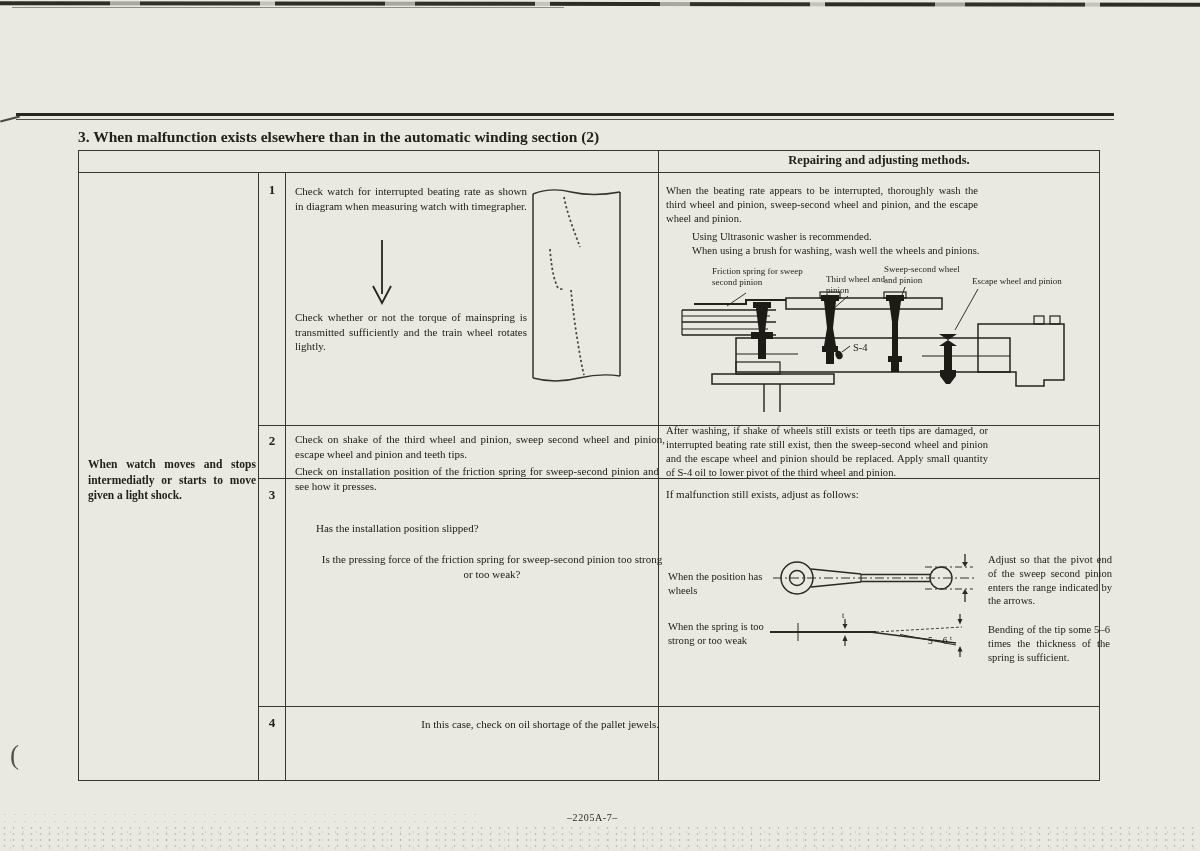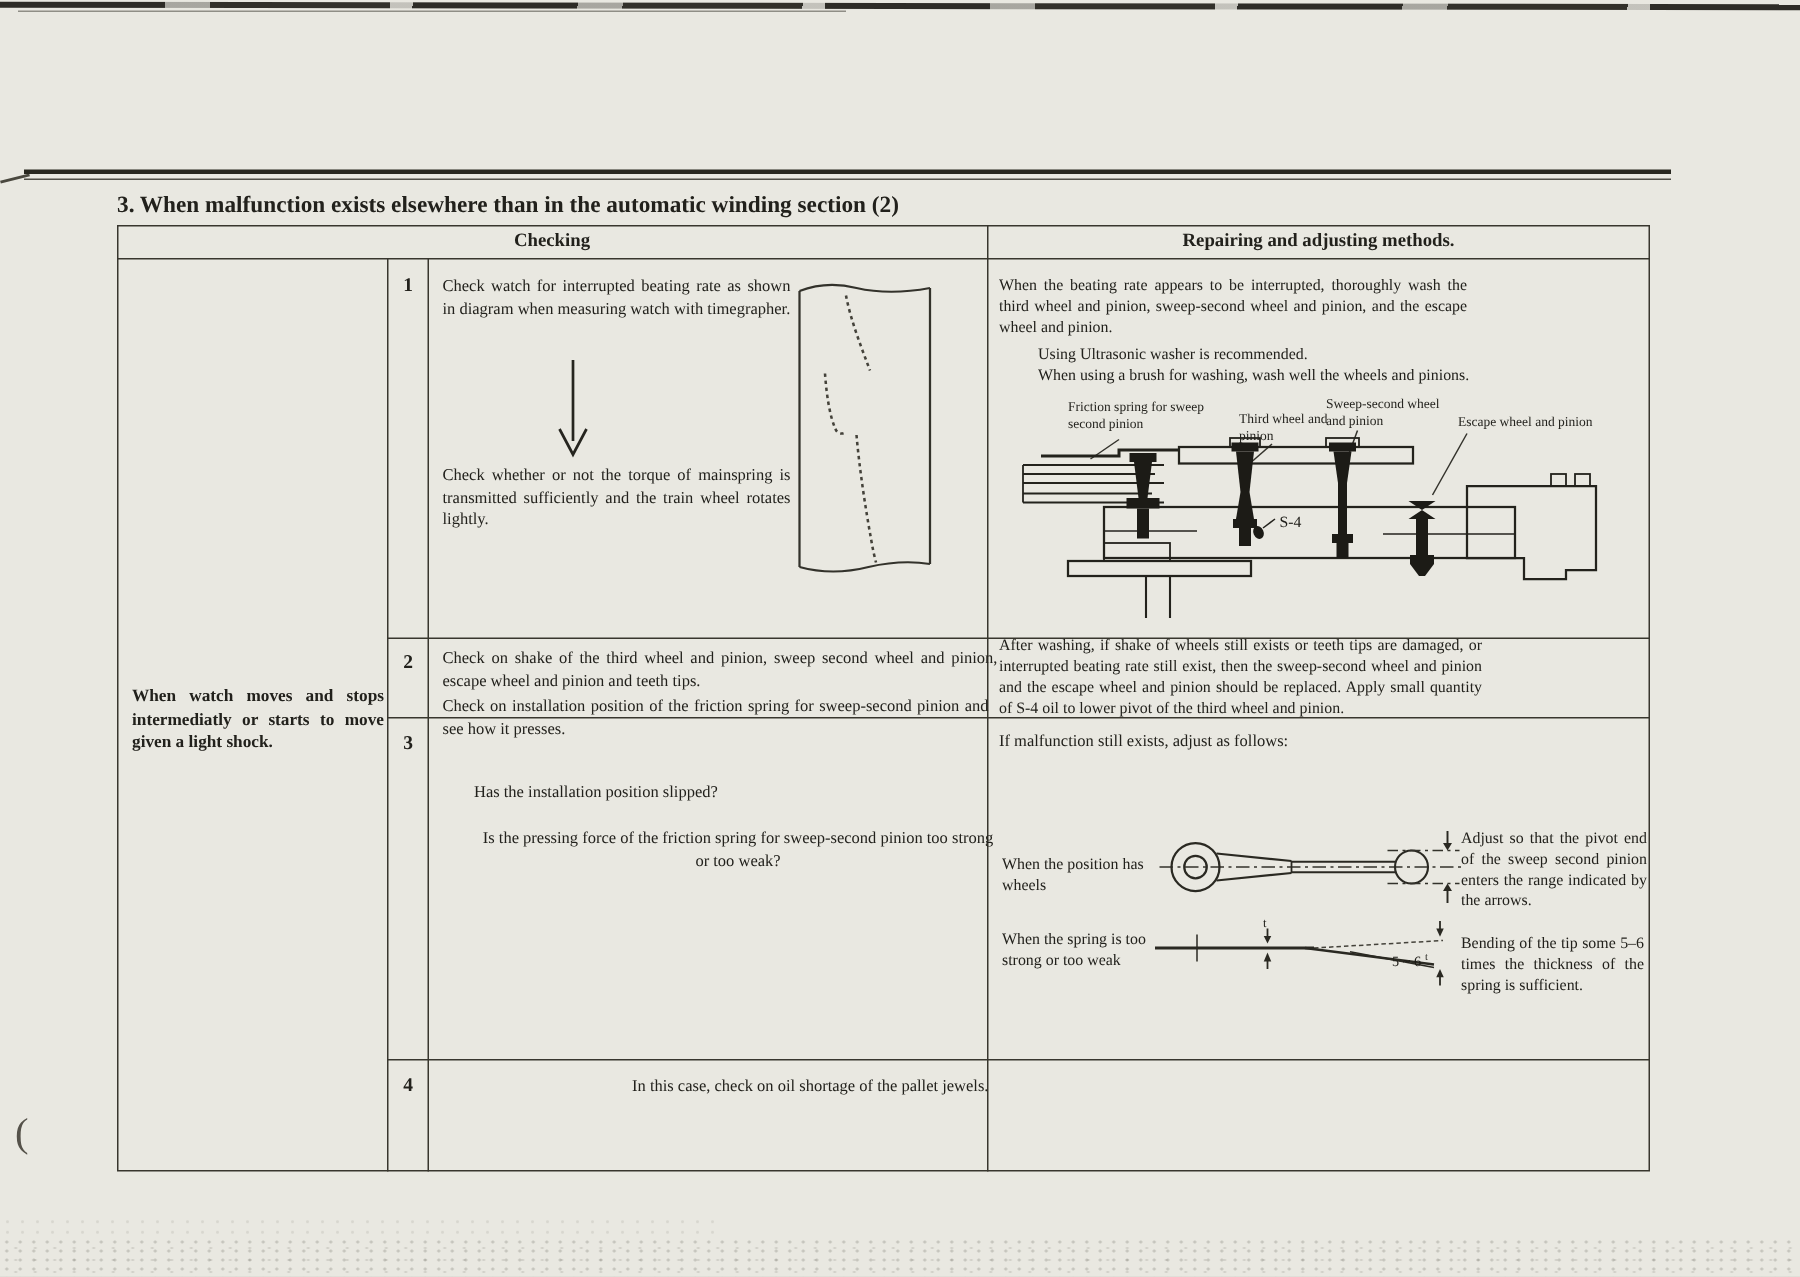--- a/index.html
+++ b/index.html
@@ -68,21 +68,21 @@
   .rownum{position:absolute;font-weight:bold;font-size:13px;width:24px;text-align:center;}
   .txt{position:absolute;font-size:11px;line-height:1.33;text-align:justify;}
   .txt-r{position:absolute;font-size:10.6px;line-height:1.33;text-align:justify;}
   .note{position:absolute;font-size:10.6px;white-space:nowrap;}
   .symptom{
     position:absolute;left:88px;top:457px;width:168px;
     font-size:11.5px;font-weight:bold;line-height:1.35;text-align:justify;
   }
   .dlabel{position:absolute;font-size:9px;line-height:1.22;color:#262520;}
   .case-label{position:absolute;font-size:10.6px;line-height:1.35;}
-  .case-note{position:absolute;font-size:10.6px;line-height:1.3;text-align:justify;}
+  .case-note{position:absolute;font-size:10.6px;line-height:1.3;text-align:justify;margin-left:14px;}
   svg{position:absolute;overflow:visible;}
   svg text{font-family:"Liberation Serif",serif;}
 </style>
 </head>
 <body>
 
 <div class="page">
 
   <div class="scan-top-line"></div>
   <div class="scan-top-line2"></div>
@@ -96,21 +96,20 @@
 
   <div class="frame"></div>
   <div class="tline" style="left:78px;top:172px;width:1022px;height:1.4px"></div>
   <div class="tline" style="left:658px;top:150px;width:1.4px;height:631px"></div>
   <div class="tline" style="left:258px;top:172px;width:1.4px;height:609px"></div>
   <div class="tline" style="left:285px;top:172px;width:1.4px;height:609px"></div>
   <div class="tline" style="left:258px;top:425px;width:842px;height:1.4px"></div>
   <div class="tline" style="left:258px;top:478px;width:842px;height:1.4px"></div>
   <div class="tline" style="left:258px;top:706px;width:842px;height:1.4px"></div>
 
-  <div class="th" style="left:78px;top:153px;width:580px">Checking</div>
   <div class="th" style="left:658px;top:153px;width:442px">Repairing and adjusting methods.</div>
 
   <div class="symptom">When watch moves and stops intermediatly or starts to move given a light shock.</div>
 
   <div class="rownum" style="left:260px;top:182px">1</div>
   <div class="rownum" style="left:260px;top:433px">2</div>
   <div class="rownum" style="left:260px;top:487px">3</div>
   <div class="rownum" style="left:260px;top:715px">4</div>
 
   <div class="txt" style="left:295px;top:184px;width:232px">Check watch for interrupted beating rate as shown in diagram when measuring watch with timegrapher.</div>
@@ -256,14 +255,15 @@
     <path d="M187.5,9 L190,14.5 L192.5,9 Z" fill="#2a2922"></path>
     <line x1="190" y1="47" x2="190" y2="40" stroke="#2a2922" stroke-width="1.2"></line>
     <path d="M187.5,41.5 L190,36 L192.5,41.5 Z" fill="#2a2922"></path>
     <text x="158" y="34" font-size="9.5" fill="#1c1b16">5 ~ 6</text>
     <text x="180" y="30" font-size="7" fill="#1c1b16">t</text>
   </svg>
   <div class="case-note" style="left:974px;top:623px;width:122px">Bending of the tip some 5–6 times the thickness of the spring is sufficient.</div>
 
   <div class="txt" style="left:295px;top:717px;width:364px;text-align:right">In this case, check on oil shortage of the pallet jewels.</div>
 
+  <div class="footer">–2205A-7–</div>
 
 </div>
 
 </body></html>

